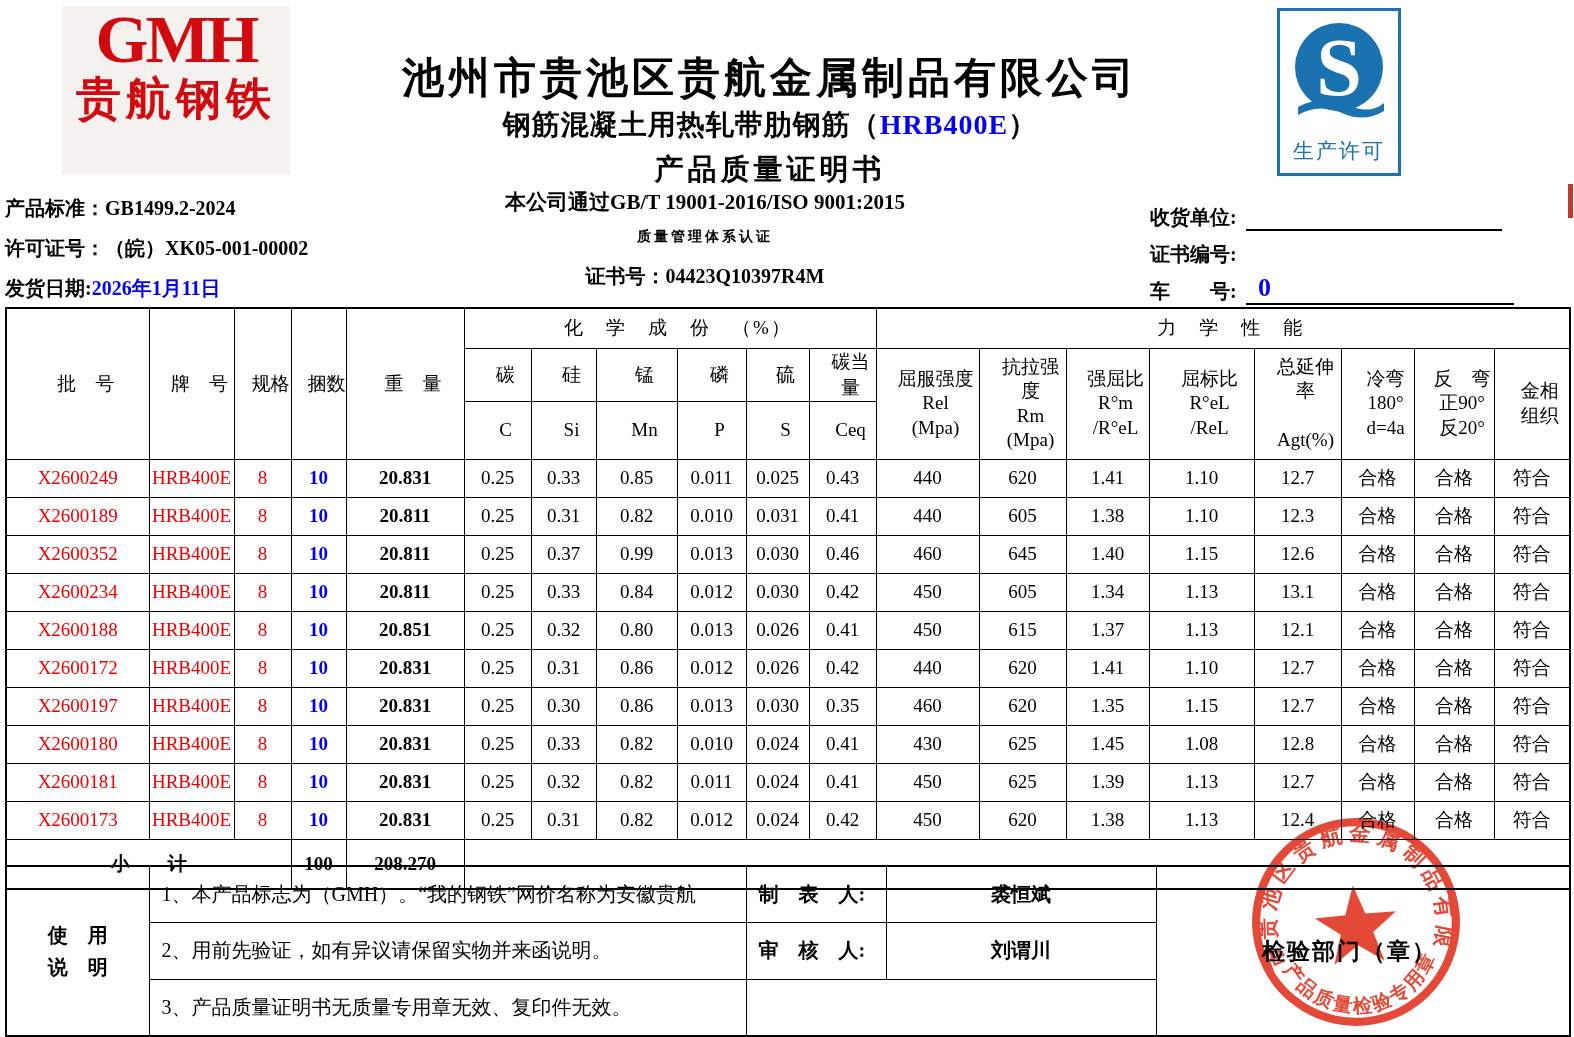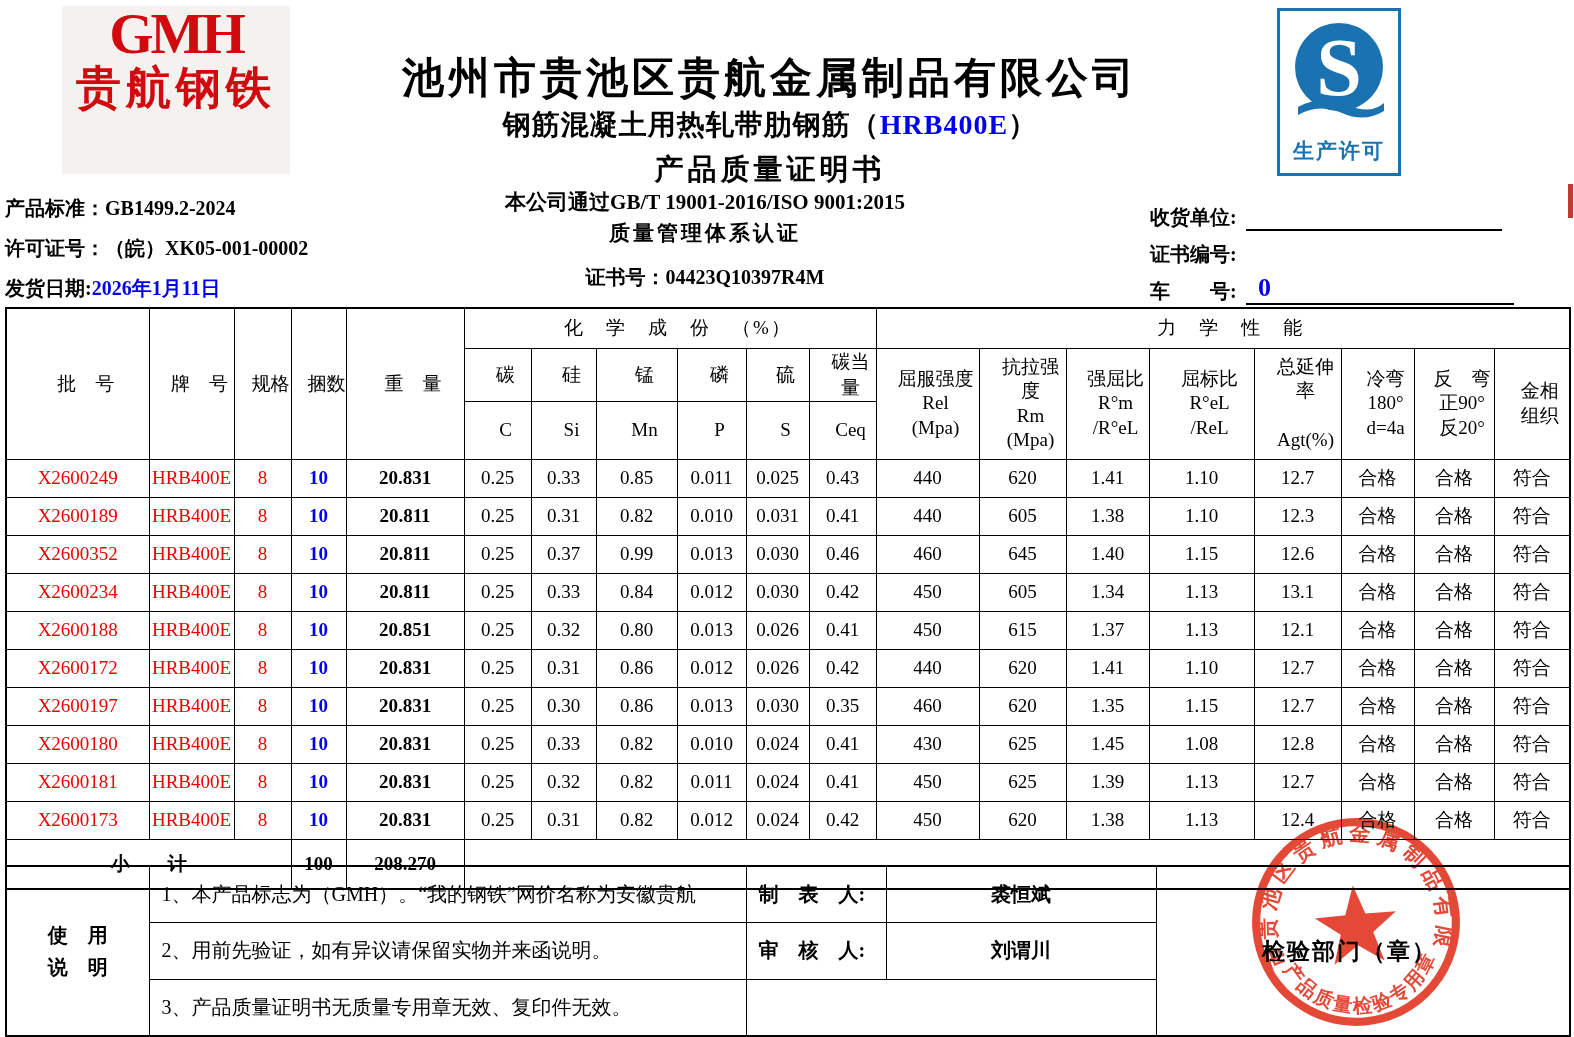--- a/index.html
+++ b/index.html
@@ -2,36 +2,36 @@
 <html style="--red-text: #ee0000; --blue-text: #0000ee; --logo-red: #d10a10; --qs-blue: #1a72b0; --stamp-red: #e23b28;"><head>
 <meta charset="utf-8">
 <style>
   html,body{margin:0;padding:0;background:#fff;}
   #doc{position:relative;width:1574px;height:1037px;background:#fff;overflow:hidden;
        font-family:"Liberation Serif","DejaVu Serif",serif;color:#000;}
   .abs{position:absolute;}
 
   
   .logo-box{left:62px;top:6px;width:228px;height:168px;background:#f4f1ee;text-align:center;}
-  .logo-gmh{font-size:57px;font-weight:900;line-height:0.98;letter-spacing:-3px;color:var(--logo-red,#d10a10);
+  .logo-gmh{font-size:68px;font-weight:900;line-height:0.98;letter-spacing:-3px;color:var(--logo-red,#d10a10);
             font-family:"Liberation Serif",serif;text-align:center;}
   .logo-cn{font-size:45px;font-weight:bold;letter-spacing:5px;color:var(--logo-red,#d10a10);margin-top:-4px;}
 
   .title-wrap{left:300px;top:50px;width:940px;text-align:center;}
   .t-company{font-size:42px;font-weight:bold;letter-spacing:4px;}
   .t-product{font-size:28px;font-weight:bold;letter-spacing:1px;}
   .t-doc{font-size:29px;font-weight:bold;letter-spacing:4px;margin-top:6px;}
   .cert-wrap{left:300px;top:188px;width:810px;text-align:center;}
   .c-line1{font-size:21px;font-weight:bold;}
-  .c-line2{font-size:21px;font-weight:bold;letter-spacing:3px;margin-top:3px;}
+  .c-line2{font-size:14px;font-weight:bold;letter-spacing:3px;margin-top:12px;}
   .c-line3{font-size:20px;font-weight:bold;margin-top:17px;}
 
   .qs-box{left:1277px;top:8px;width:118px;height:162px;border:3px solid var(--qs-blue,#1a72b0);
           background:#fff;text-align:center;}
-  .qs-label{font-size:21px;font-weight:bold;color:var(--qs-blue,#1a72b0);letter-spacing:2px;margin-top:-4px;}
+  .qs-label{font-size:21px;font-weight:normal;color:var(--qs-blue,#1a72b0);letter-spacing:2px;margin-top:-4px;}
 
   .info-left{left:5px;top:188px;font-size:20px;font-weight:bold;line-height:40px;white-space:nowrap;}
   .info-right{left:1150px;top:194px;font-size:20px;font-weight:bold;}
   .ir-row{height:37px;display:flex;align-items:flex-end;white-space:nowrap;}
   .ir-label{width:96px;}
   .ir-field{width:256px;border-bottom:2px solid #000;text-align:center;font-size:19px;font-weight:normal;height:30px;line-height:30px;}
   .ir-field.vehicle{ text-align:left;padding-left:12px;font-size:26px;font-weight:bold;color:var(--blue-text,#0000ee);}
   .blue{color:var(--blue-text,#0000ee);}
   .red-mark{left:1568px;top:184px;width:5px;height:34px;background:#c03a2e;}
 

